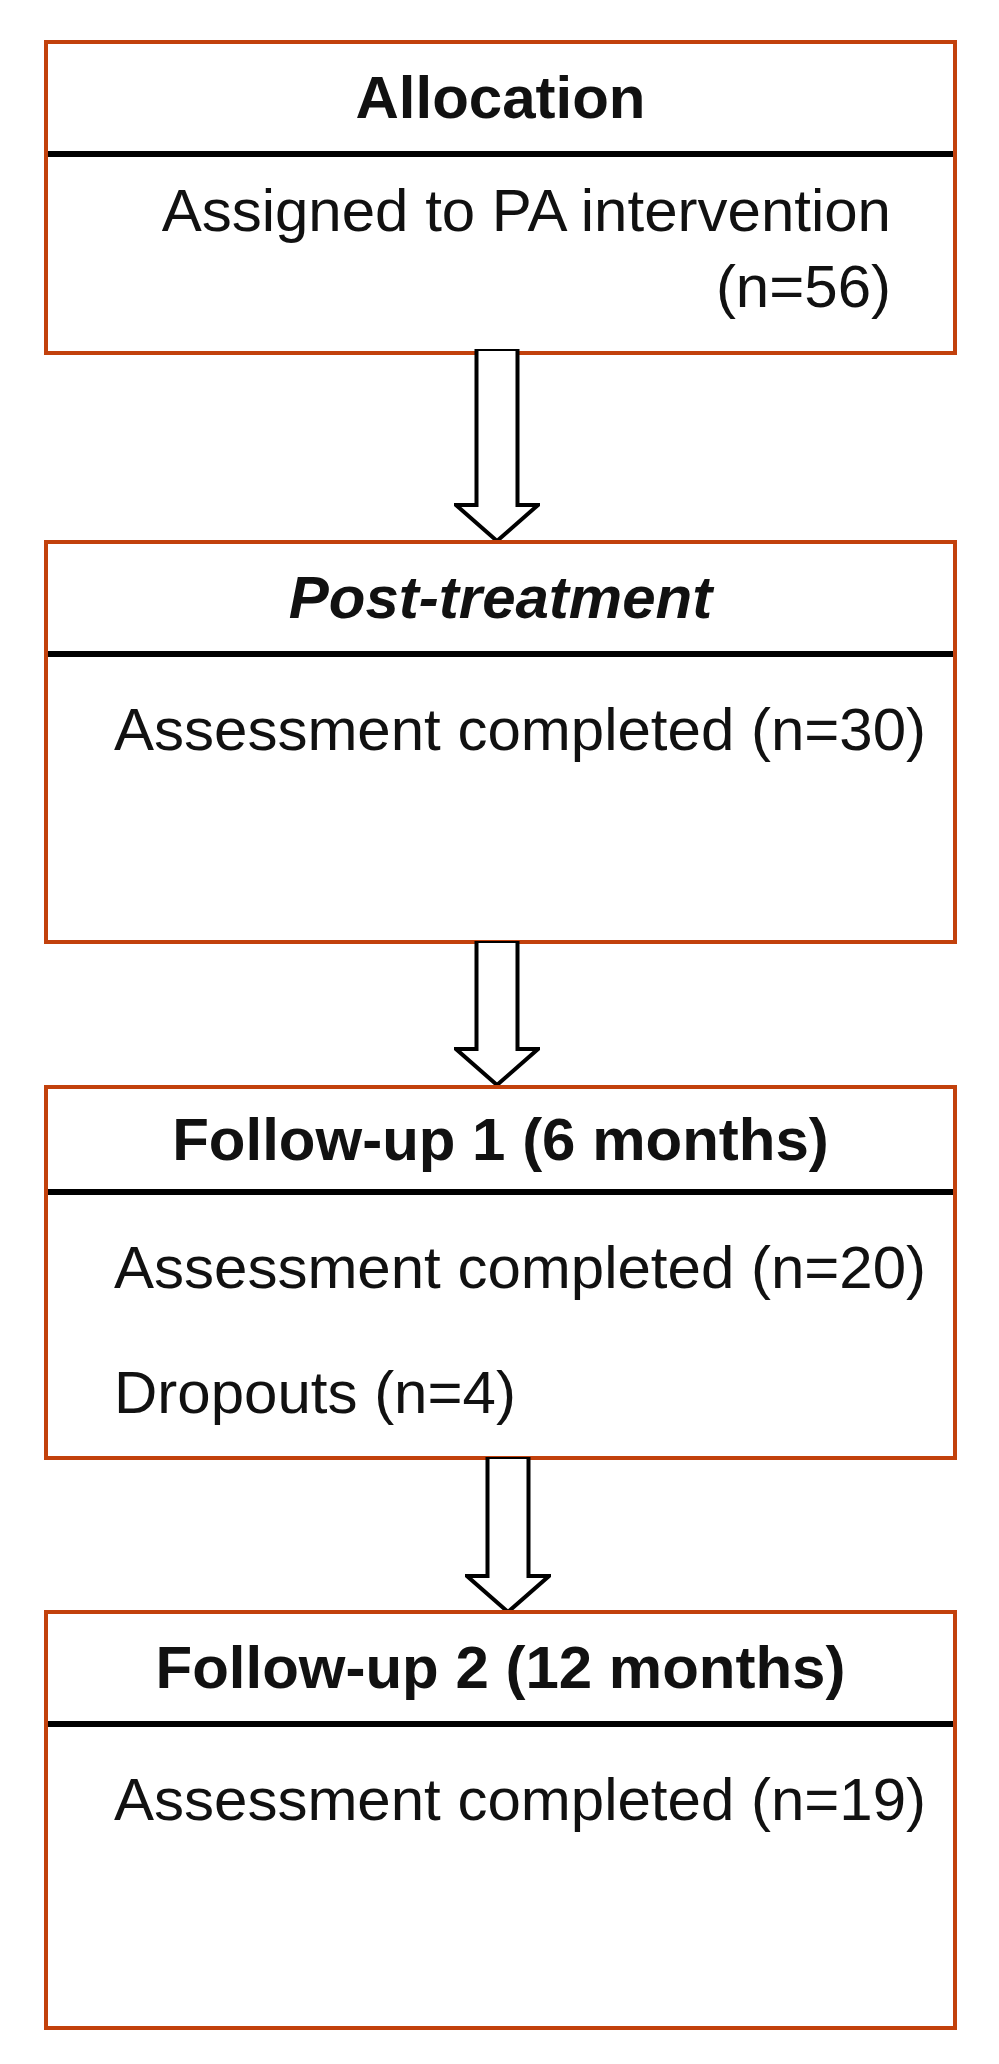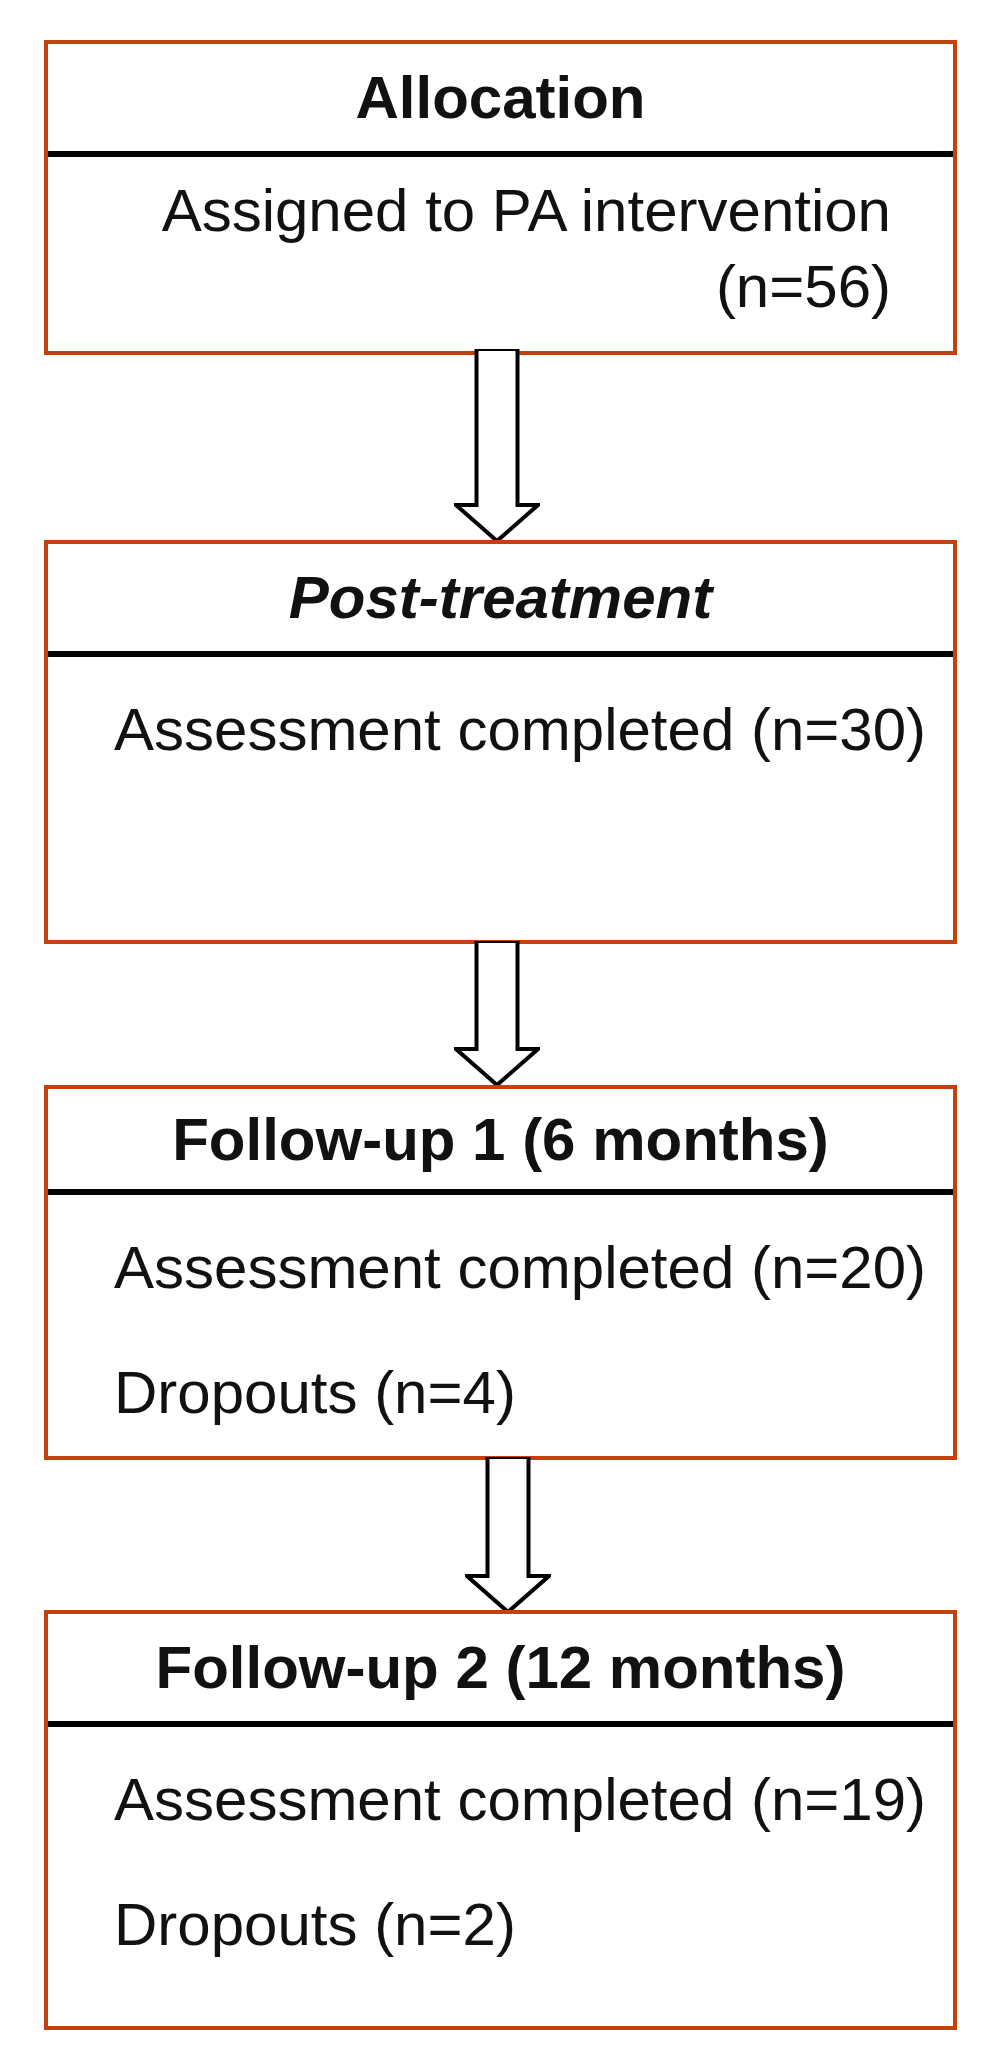--- a/index.html
+++ b/index.html
@@ -117,15 +117,14 @@
 <div class="arrow" id="arrow-2">
   <svg width="86" height="157" viewBox="0 0 86 157" xmlns="http://www.w3.org/2000/svg">
     <polygon points="22.5,0 22.5,119 2,119 43,155 84,119 63.5,119 63.5,0" fill="#ffffff" stroke="#000000" stroke-width="4" stroke-linejoin="miter"></polygon>
   </svg>
 </div>
 
 <div class="stage" id="stage-3">
   <div class="stage-header">Follow-up 2 (12 months)</div>
   <div class="stage-body body-left">
     <p>Assessment completed (n=19)</p>
-    <p>Dropouts (n=2)</p>
   </div>
 </div>
 
 </body></html>

